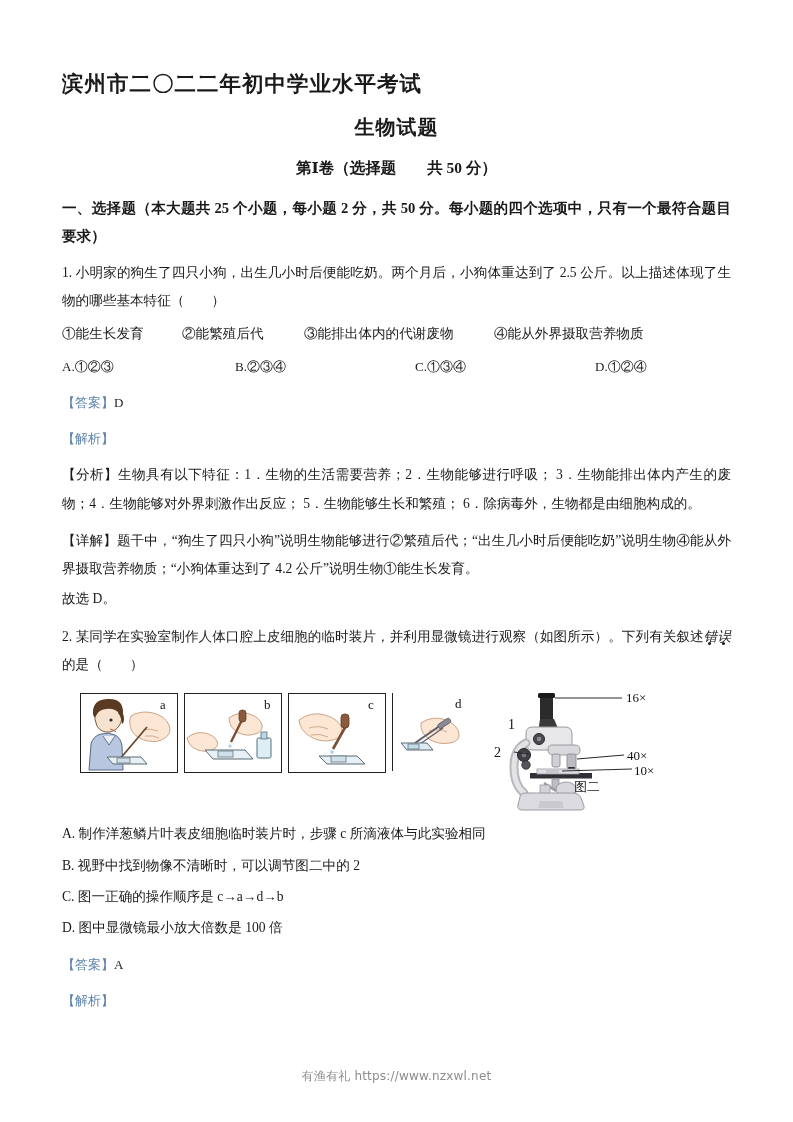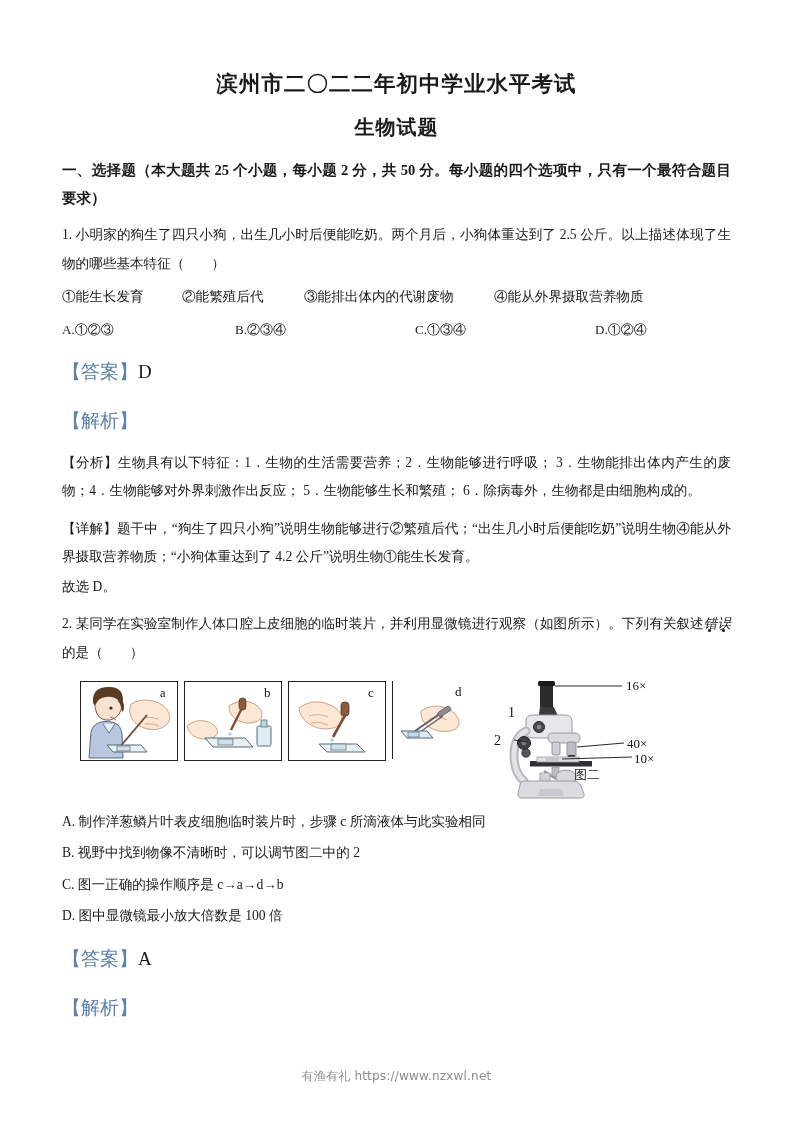--- a/index.html
+++ b/index.html
@@ -20,21 +20,20 @@
     position: absolute;
     left: 0; top: 0;
     width: 793px;
     height: 1122px;
     box-sizing: border-box;
     padding: 58px 62px 0 62px;
   }
 
   
   .doc-title {
-    text-align: center;
     font-size: 21.5px;
     font-weight: bold;
     letter-spacing: 1px;
     margin: 10px 0 4px 0;
     line-height: 1.5;
   }
   .doc-subtitle {
     text-align: center;
     font-size: 20px;
     font-weight: bold;
@@ -91,21 +90,21 @@
   }
   .numbered-row > span { display: inline-block; }
   .n1 { width: 120px; }
   .n2 { width: 122px; }
   .n3 { width: 190px; }
 
   .ans-label {
     color: #5b82ab;
   }
   .ans-line {
-    font-size: 19px;
+    font-size: 13px;
     line-height: 2.08;
     margin: 9px 0 0 0;
   }
   .para {
     font-size: 13.6px;
     line-height: 2.08;
     margin: 9px 0 0 0;
     text-align: justify;
   }
   .para-tight {
@@ -195,20 +194,21 @@
     letter-spacing: 0.2px;
   }
 </style>
 </head>
 <body>
 
 <div class="page">
 
   <h1 class="doc-title">滨州市二〇二二年初中学业水平考试</h1>
   <h2 class="doc-subtitle">生物试题</h2>
+  <div class="paper-part">第Ⅰ卷（选择题　　共 50 分）</div>
 
   <div class="section-head">一、选择题（本大题共 25 个小题，每小题 2 分，共 50 分。每小题的四个选项中，只有一个最符合题目要求）</div>
 
   <div>
 
     <div class="q-text">1. 小明家的狗生了四只小狗，出生几小时后便能吃奶。两个月后，小狗体重达到了 2.5 公斤。以上描述体现了生物的哪些基本特征（　　）</div>
 
     <div class="numbered-row">
       <span class="n1">①能生长发育</span>
       <span class="n2">②能繁殖后代</span>

